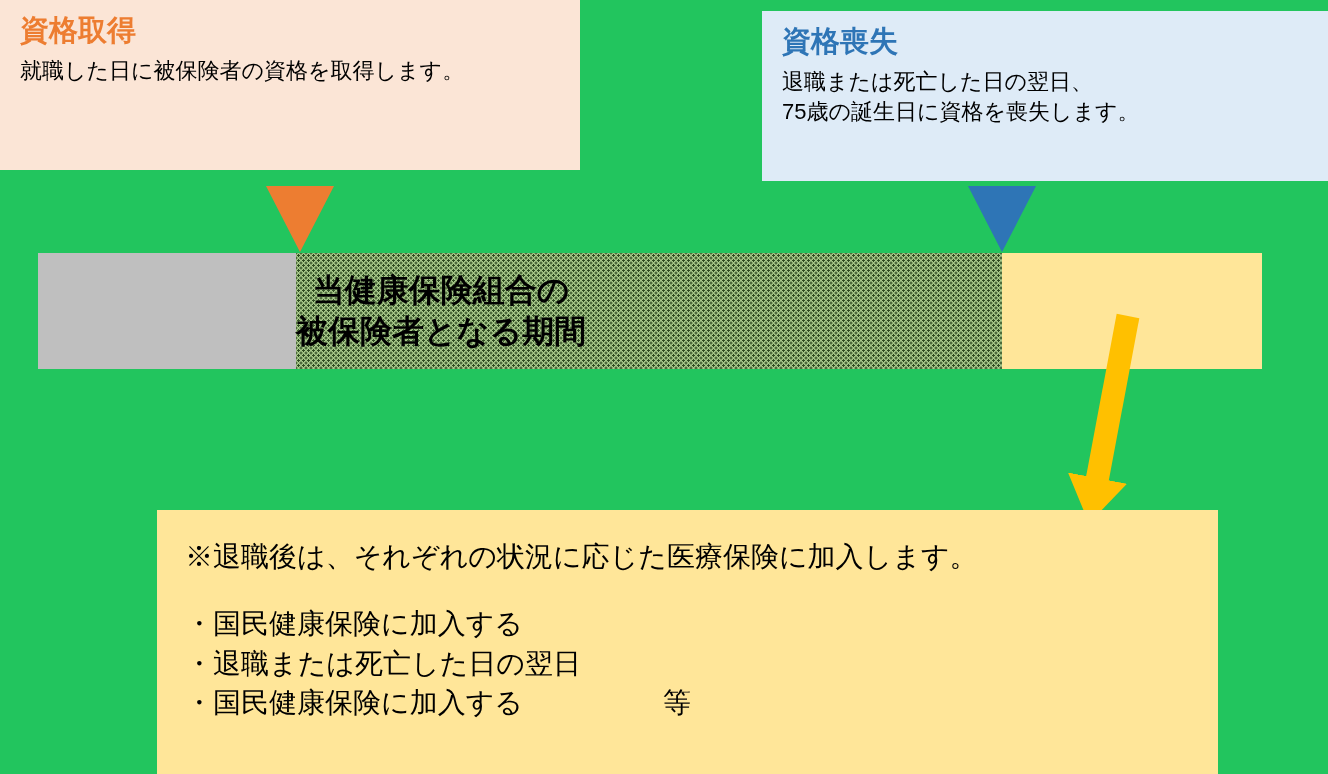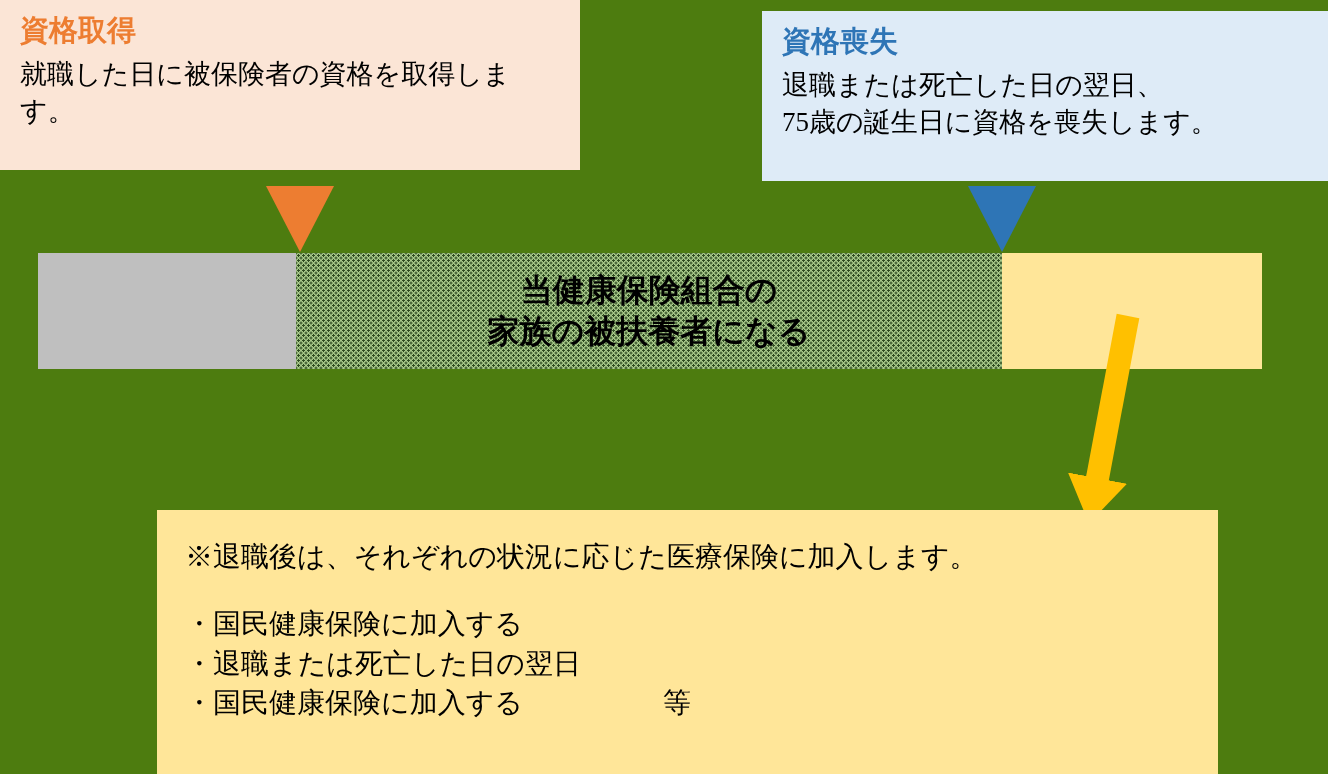--- a/index.html
+++ b/index.html
@@ -4,23 +4,23 @@
 <style>
   html, body {
     margin: 0;
     padding: 0;
     background: #000000;
   }
   #stage {
     position: relative;
     width: 1328px;
     height: 774px;
-    background: #4d7c0f;
+    background: #22c55e;
     overflow: hidden;
-    font-family: Liberation Serif, serif;
+    font-family: Liberation Sans, sans-serif;
     color: #000000;
   }
 
   
   .callout {
     position: absolute;
     top: 0;
     box-sizing: border-box;
     padding: 12px 20px 12px 20px;
   }
@@ -39,21 +39,21 @@
   }
   .callout-title {
     font-size: 29px;
     font-weight: bold;
     line-height: 1.25;
   }
   .callout-acquisition .callout-title { color: #ED7D31; }
   .callout-loss .callout-title { color: #2E75B6; }
   .callout-body {
     margin-top: 8px;
-    font-size: 27px;
+    font-size: 22px;
     line-height: 1.35;
     color: #000000;
   }
 
   
   .pointer-tri {
     position: absolute;
     width: 0;
     height: 0;
     border-left: 34px solid transparent;
@@ -85,21 +85,20 @@
     left: 296px;
     width: 706px;
     background-color: #A8C98A;
     background-image:
       radial-gradient(#2d4a20 1.3px, transparent 1.3px),
       radial-gradient(#2d4a20 1.3px, transparent 1.3px);
     background-size: 5px 5px;
     background-position: 0 0, 2.5px 2.5px;
     display: flex;
     align-items: center;
-    justify-content: center;
   }
   .seg-yellow {
     left: 1002px;
     width: 260px;
     background: #FFE699;
   }
   .bar-label {
     text-align: center;
     font-size: 32px;
     font-weight: bold;
@@ -159,21 +158,21 @@
     </div>
   </div>
 
   <div class="pointer-tri tri-orange"></div>
   <div class="pointer-tri tri-blue"></div>
 
   <div class="bar-seg seg-gray"></div>
   <div class="bar-seg seg-green">
     <div class="bar-label">
       <div>当健康保険組合の</div>
-      <div>家族の被扶養者になる</div>
+      <div>被保険者となる期間</div>
     </div>
   </div>
   <div class="bar-seg seg-yellow"></div>
 
   <svg id="arrow-svg" width="1328" height="774" viewBox="0 0 1328 774">
     <defs>
       <marker id="ah" markerWidth="62" markerHeight="62" refX="8" refY="30" orient="auto" markerUnits="userSpaceOnUse">
         <polygon points="0,0 46,30 0,60" fill="#FFC000"></polygon>
       </marker>
     </defs>

